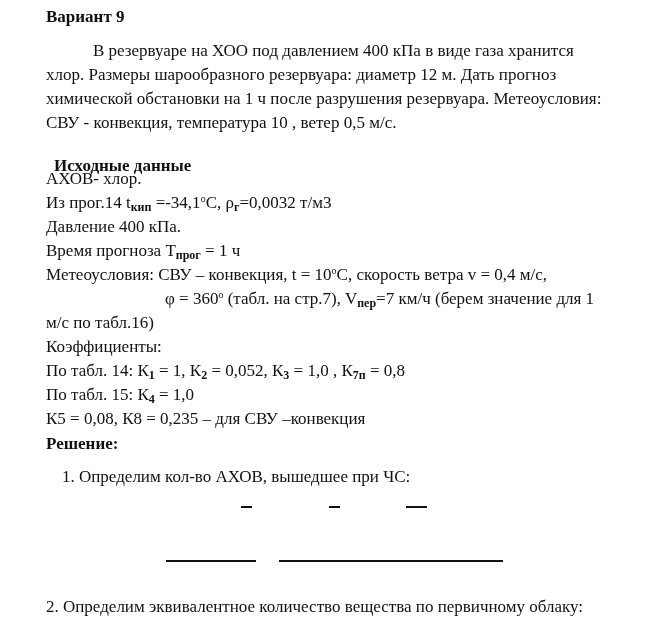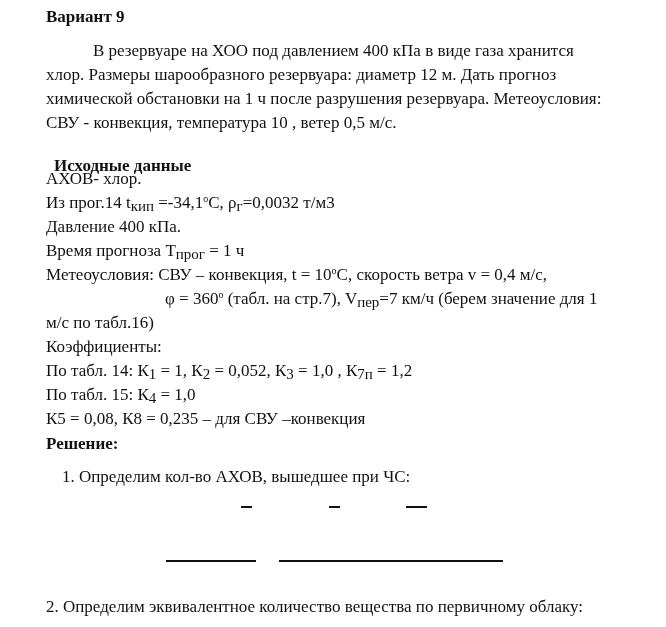--- a/index.html
+++ b/index.html
@@ -1,20 +1,20 @@
 <!DOCTYPE html>
 <html><head>
 <meta charset="utf-8">
 <style>
   html, body { margin:0; padding:0; background:#ffffff; }
   body { width:666px; height:627px; position:relative; overflow:hidden;
          font-family:"Liberation Serif", "DejaVu Serif", serif; color:#111; font-size:17px; }
   .ln { position:absolute; left:46px; white-space:nowrap; line-height:20px; }
   .b { font-weight:bold; }
-  sub { font-size:15px; vertical-align:-3px; line-height:0; }
+  sub { font-size:12px; vertical-align:-3px; line-height:0;font-weight:bold; }
   sup { font-size:10px; vertical-align:6px; line-height:0; }
   .rule { position:absolute; background:#111; height:2px; }
 </style>
 </head>
 <body>
 
 <div>
 
   <div class="ln b" style="top:7px;">Вариант 9</div>
 
@@ -42,21 +42,21 @@
 
   <div class="ln" style="top:289px;left:165px;">
     <span>φ = 360</span><sup>o</sup><span> (табл. на стр.7), V</span><sub>пер</sub><span>=7 км/ч (берем значение для 1</span>
   </div>
 
   <div class="ln" style="top:313px;">м/с по табл.16)</div>
 
   <div class="ln" style="top:337px;text-align:right;">Коэффициенты:</div>
 
   <div class="ln" style="top:361px;">
-    <span>По табл. 14: К</span><sub>1</sub><span> = 1, К</span><sub>2</sub><span> = 0,052,    К</span><sub>3</sub><span> = 1,0 , К</span><sub>7п</sub><span> = 1,2</span>
+    <span>По табл. 14: К</span><sub>1</sub><span> = 1, К</span><sub>2</sub><span> = 0,052,    К</span><sub>3</sub><span> = 1,0 , К</span><sub>7п</sub><span> = 0,8</span>
   </div>
 
   <div class="ln" style="top:385px;">
     <span>По табл. 15: К</span><sub>4</sub><span> = 1,0</span>
   </div>
 
   <div class="ln" style="top:409px;">К5 = 0,08, К8   = 0,235 – для СВУ –конвекция</div>
 
   <div class="ln b" style="top:434px;">Решение:</div>
 

